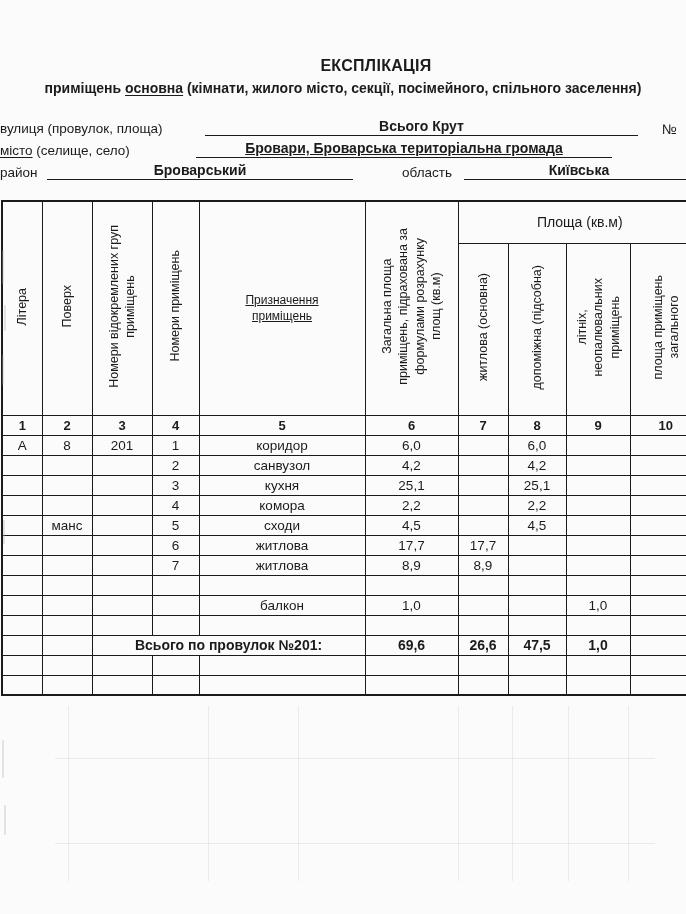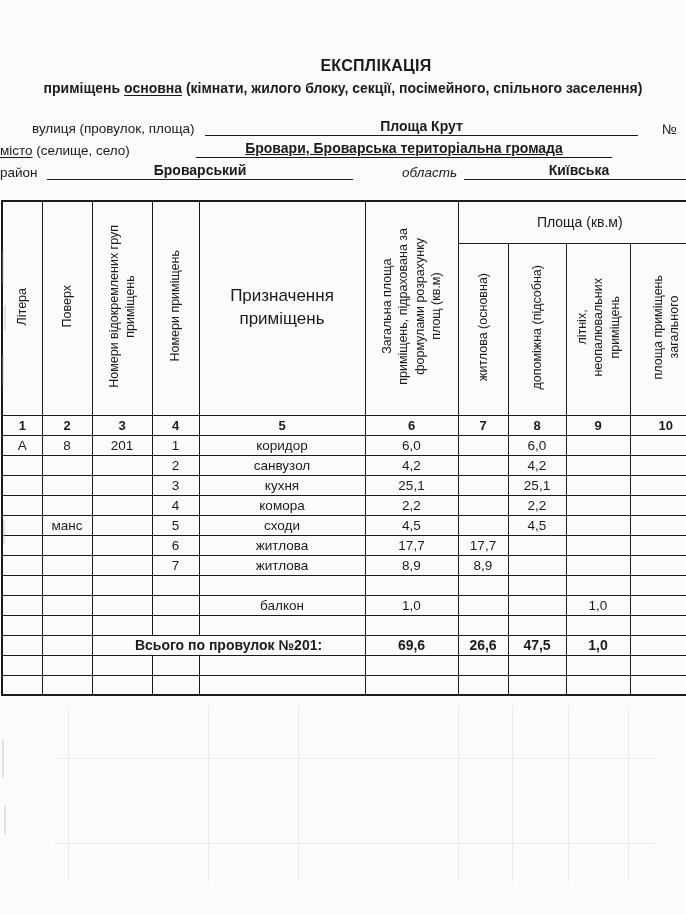--- a/index.html
+++ b/index.html
@@ -49,48 +49,48 @@
     text-align: center; vertical-align: middle;
     font-weight: normal; overflow: hidden;
   }
   th.band { height: 42px; font-size: 14px; }
   tr.vhead th { height: 172px; }
   .vt {
     writing-mode: vertical-rl; transform: rotate(180deg);
     white-space: pre-line; display: inline-block;
     font-size: 12.5px; line-height: 1.3; max-height: 205px;
   }
-  th.h-purpose { font-size: 17px; white-space: pre-line; line-height: 1.35; }
+  th.h-purpose { font-size: 12px; white-space: pre-line; line-height: 1.35; text-decoration: underline; }
   tr.numrow th { height: 20px; font-size: 13px; font-weight: bold; }
   tbody td { height: 20px; font-size: 13.5px; }
   td.c-purpose { text-align: left; padding-left: 8px; }
   td.c-id { font-weight: bold; }
   tr.total td { font-weight: bold; font-size: 14px; }
 
   
   .ghost-v { position: absolute; width: 1px; background: rgba(208,188,198,.30); }
   .ghost-h { position: absolute; height: 1px; background: rgba(208,188,198,.28); }
   .edge-mark { position: absolute; width: 2px; background: rgba(190,172,186,.35); border-radius: 1px; }
 </style>
 </head>
 <body>
 
 <div class="doc-title">ЕКСПЛІКАЦІЯ</div>
-<div class="doc-subtitle"><span>приміщень </span><span class="u">основна</span><span> (кімнати, жилого блоку, секції, посімейного, спільного заселення)</span></div>
-
-<div class="addr-label" style="left:0; top:121px;margin-left:32px;">вулиця (провулок, площа)</div>
-<div class="fill-line" style="left:205px; top:117px; width:433px;">Площа Крут</div>
+<div class="doc-subtitle"><span>приміщень </span><span class="u">основна</span><span> (кімнати, жилого місто, секції, посімейного, спільного заселення)</span></div>
+
+<div class="addr-label" style="left:0; top:121px;">вулиця (провулок, площа)</div>
+<div class="fill-line" style="left:205px; top:117px; width:433px;">Всього Крут</div>
 <div class="addr-no" style="left:662px; top:121px;">№</div>
 
 <div class="addr-label" style="left:0; top:143px;"><span class="u">місто</span><span> (селище, село)</span></div>
 <div class="fill-line" style="left:196px; top:139px; width:416px;text-decoration:underline;">Бровари, Броварська територіальна громада</div>
 
 <div class="addr-label" style="left:0; top:165px;">район</div>
 <div class="fill-line" style="left:47px; top:161px; width:306px;">Броварський</div>
-<div class="addr-label" style="left:402px; top:165px;font-style:italic;">область</div>
+<div class="addr-label" style="left:402px; top:165px;">область</div>
 <div class="fill-line" style="left:464px; top:161px; width:230px;">Київська</div>
 
 <div class="table-wrap">
   <table class="expl">
     <colgroup>
       <col style="width:40px">
         <col style="width:50px">
         <col style="width:60px">
       <col style="width:47px">
         <col style="width:166px">

